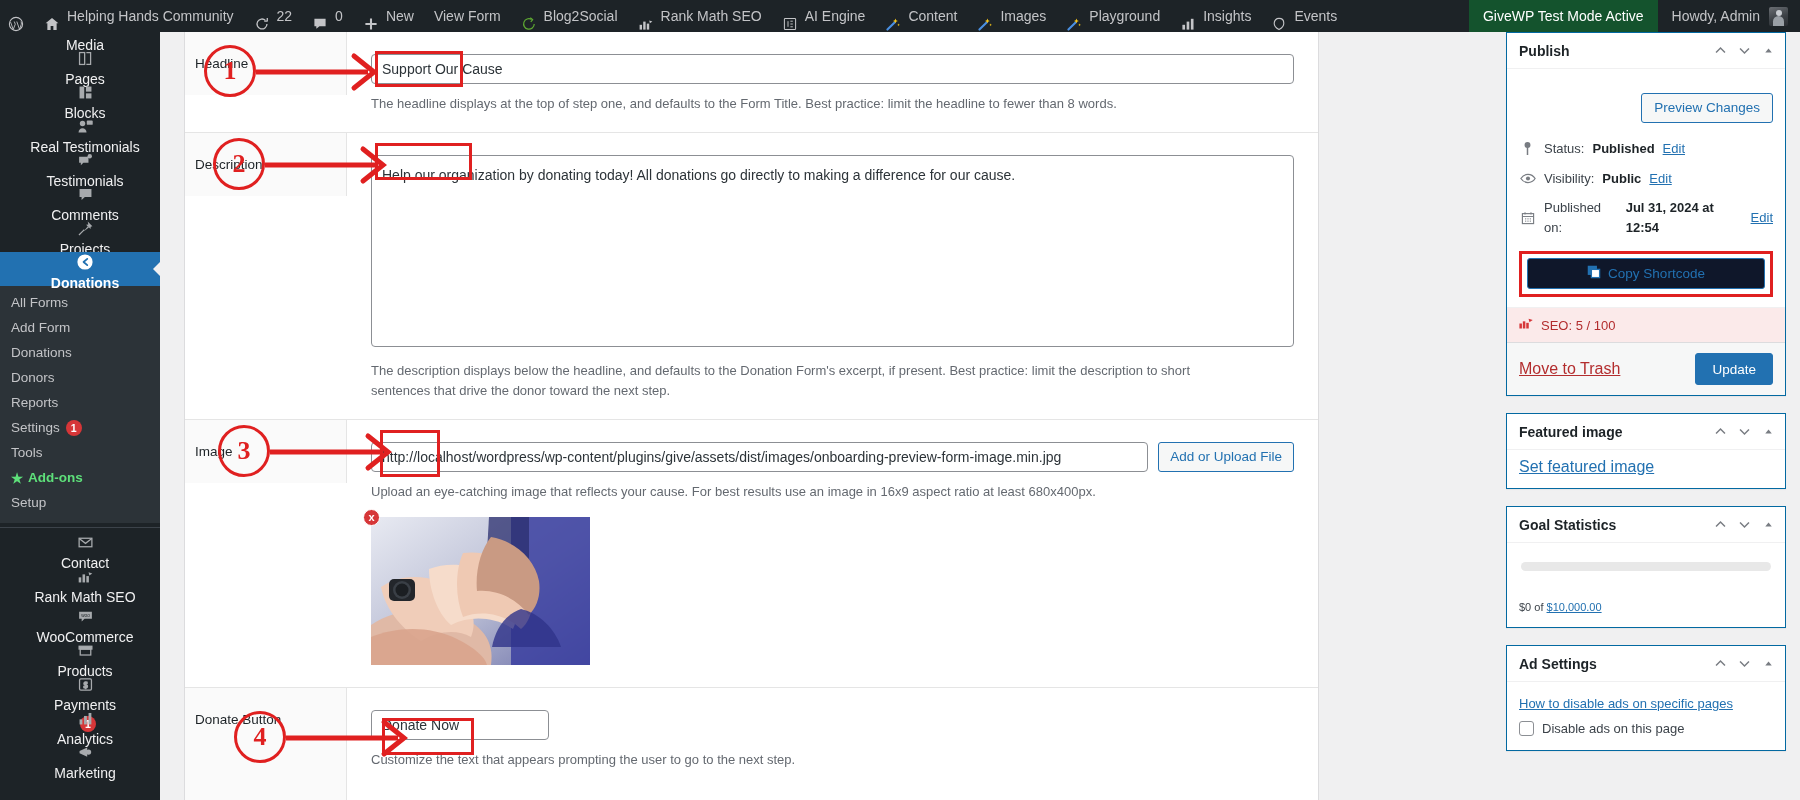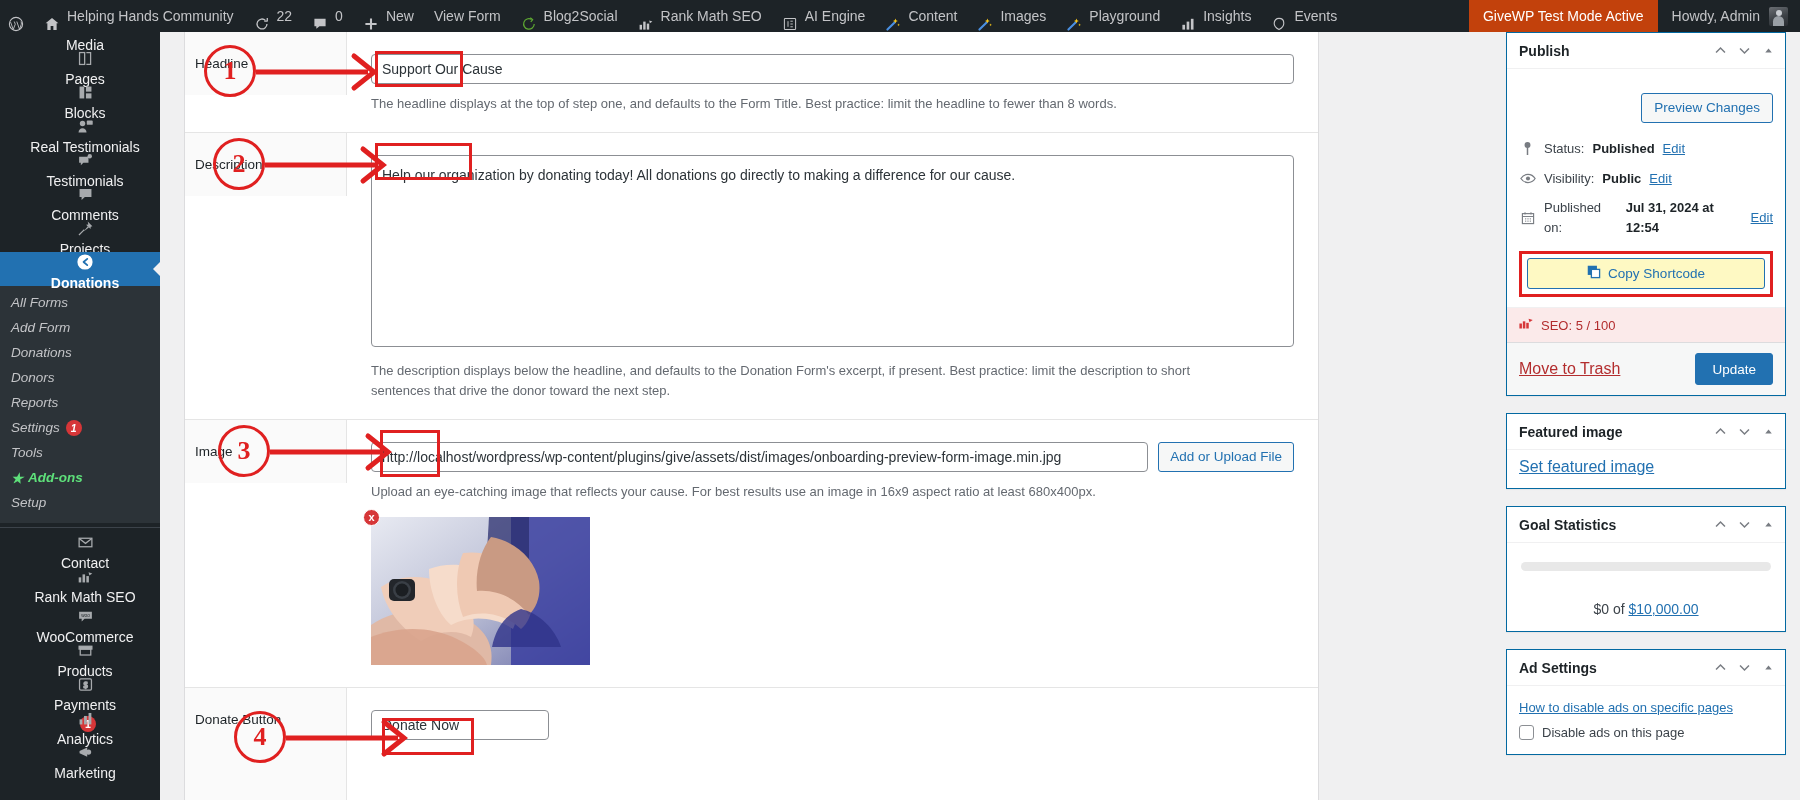--- a/index.html
+++ b/index.html
@@ -21,21 +21,21 @@
   }
   .ab-item {
     display: flex; align-items: flex-end; gap: 7px;
     padding: 0 10px; height: 32px; white-space: nowrap;
     color: #c3c4c7;
   }
   .ab-item.first { padding-left: 8px; }
   .ab-gl { font-size: 16px; line-height: 1; color: #a7aaad; display: inline-block; }
   .ab-spacer { flex: 1 1 auto; }
   .ab-testmode {
-    background: #c2410c; color: #fff; font-weight: 400;
+    background: #14532d; color: #fff; font-weight: 400;
     padding: 0 14px; height: 32px; display: flex; align-items: center;
   }
   .ab-howdy { display:flex; align-items:center; gap:9px; padding: 0 12px 0 14px; color:#c3c4c7; }
   .ab-avatar {
     width: 19px; height: 19px; border-radius: 2px;
     background: linear-gradient(160deg,#6b6f74 0%,#3c4146 55%,#2a2e33 100%);
     display:inline-block; position: relative; overflow:hidden;
   }
   .ab-avatar::after{
     content:""; position:absolute; left:4px; top:9px; width:11px; height:11px;
@@ -70,21 +70,20 @@
     content: ""; position: absolute; right: -1px; top: 50%;
     margin-top: -8px;
     border-style: solid; border-width: 8px 8px 8px 0;
     border-color: transparent #f0f0f1 transparent transparent;
   }
   .submenu { background: #2c3338; padding: 4px 0 8px 0; }
   .submenu-item {
     display: flex; align-items: center; gap: 6px;
     height: 25px; padding-left: 11px; color: #c3c4c7; font-size: 13.5px;
     white-space: nowrap;
-    font-style: italic;
   }
   .submenu-item.addons { color: #5ee07a; font-weight: 700; display:flex; gap:5px; }
   .badge-count {
     background: #d63638; color: #fff; border-radius: 9px;
     font-size: 10.5px; line-height: 16px; min-width: 16px; height: 16px;
     text-align: center; padding: 0 4px; font-weight: 600; display:inline-block;
   }
   .menu-sep { height: 6px; }
   .menu-group-top { border-top: 1px solid #3c434a; margin-top: 4px; padding-top: 4px; }
 
@@ -190,21 +189,21 @@
   .misc-row b { font-weight: 700; color: #1d2327; }
   .lnk { color: #2271b1; text-decoration: underline; cursor: pointer; }
   .lnk-red { color: #b32d2e; text-decoration: underline; cursor: pointer; }
   .copy-sc-outer {
     border: 3px solid #e02020; padding: 4px 5px 5px 5px; margin: 9px 0 0 0;
     display: block;
   }
   .btn-copy {
     display: flex; align-items: center; justify-content: center; gap: 7px;
     width: 100%; height: 31px;
-    border: 1px solid #2271b1; color: #2271b1; background: #fef9c3;
+    border: 1px solid #2271b1; color: #2271b1; background: #0f172a;
     border-radius: 3px; font-size: 13.5px; cursor: pointer;
     font-family: "Liberation Sans", sans-serif;
   }
   .seo-bar {
     background: #fbeaea; border-top: 1px solid #f0f0f1;
     padding: 9px 12px; display: flex; align-items: center; gap: 7px;
     font-size: 13px; color: #b32d2e;
   }
   .pb-footer {
     display: flex; align-items: center; justify-content: space-between;
@@ -213,21 +212,21 @@
   }
   .btn-primary {
     background: #2271b1; color: #fff; border: 1px solid #2271b1;
     border-radius: 3px; height: 32px; padding: 0 16px;
     font-size: 13.5px; cursor: pointer; font-weight: 400;
     font-family: "Liberation Sans", sans-serif;
   }
   .goal-bar {
     height: 9px; border-radius: 6px; background: #e8e8e8; margin: 9px 2px 12px 2px;
   }
-  .goal-amount { text-align: center; font-size: 14px; color: #3c434a; padding-bottom: 4px; margin-top: 30px; }
+  .goal-amount { font-size: 11px; color: #3c434a; padding-bottom: 4px; margin-top: 30px; }
   .set-featured { padding: 8px 12px 12px 12px; }
   .ad-link { display: block; padding: 4px 0 10px 0; font-size: 13px; }
   .cb-row { display: flex; align-items: center; gap: 8px; font-size: 13px; color: #3c434a; padding-bottom: 4px;}
   .cbx {
     width: 15px; height: 15px; border: 1px solid #8c8f94;
     background: #fff; border-radius: 3px; display: inline-block; flex: 0 0 15px;
   }
 
   
   .anno-layer {
@@ -630,20 +629,21 @@
           </div>
         </div>
       </div>
 
       <div class="field-row" style="border-bottom:none;">
         <div class="field-label-col" style="min-height:120px;">
           <span class="field-label">Donate Button</span>
         </div>
         <div class="field-input-col">
           <input class="txt-input" type="text" style="width: 178px;" value="Donate Now">
+          <div class="help-text">Customize the text that appears prompting the user to go to the next step.</div>
         </div>
       </div>
 
     </div>
   </div>
 
   <div class="rightcol">
 
     <div class="postbox">
       <div class="pb-head">

